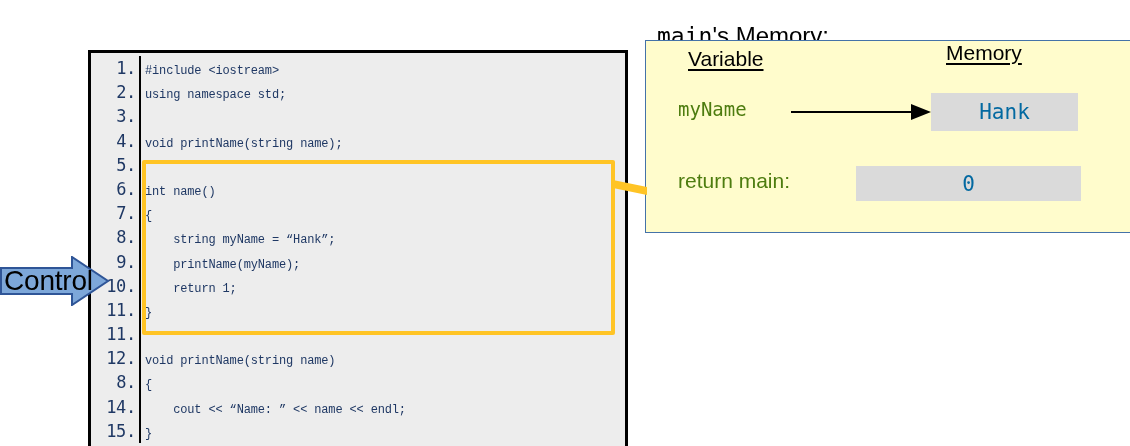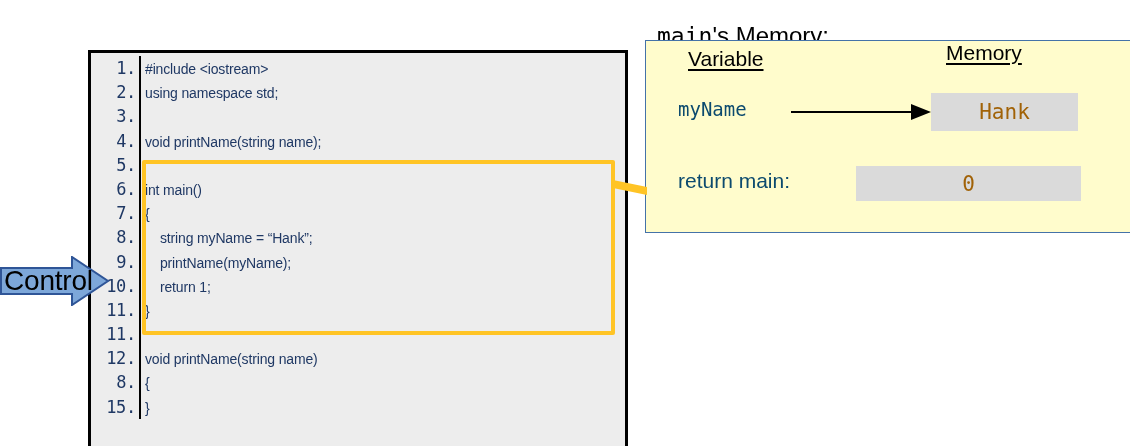--- a/index.html
+++ b/index.html
@@ -54,22 +54,22 @@
   }
   .ln-sep {
     flex: 0 0 2px;
     width: 2px;
     align-self: stretch;
     background: #000000;
   }
   .src {
     flex: 1 1 auto;
     padding-left: 4px;
-    font-family: Liberation Sans, sans-serif;
-    font-size: 14px;
+    font-family: Liberation Mono, monospace;
+    font-size: 12px;
     color: #1f3864;
     white-space: pre;
     letter-spacing: -0.15px;
   }
 
   
   #main-highlight {
     position: absolute;
     left: 142px;
     top: 160px;
@@ -151,35 +151,35 @@
     text-decoration: underline;
     text-underline-offset: 3px;
     white-space: nowrap;
   }
   #head-variable { left: 42px; top: 6px; }
   #head-memory   { left: 300px; top: 0; }
 
   .mem-label {
     position: absolute;
     font-size: 21px;
-    color: #0c4a6e;
+    color: #4d7c0f;
     white-space: nowrap;
   }
   #label-myname { left: 32px; top: 57px; font-family: "DejaVu Sans Mono", monospace; font-size: 19px; }
   #label-retval { left: 32px; top: 128px; }
 
   .mem-box {
     position: absolute;
     background: #dadada;
     display: flex;
     align-items: center;
     justify-content: center;
     font-family: "DejaVu Sans Mono", monospace;
     font-size: 21px;
-    color: #a16207;
+    color: #0369a1;
     box-sizing: border-box;
   }
   #box-myname { left: 285px; top: 52px; width: 147px; height: 38px; }
   #box-retval { left: 210px; top: 125px; width: 225px; height: 35px; }
 
   #mem-arrow {
     position: absolute;
     left: 145px;
     top: 60px;
     width: 140px;
@@ -213,21 +213,21 @@
         <div class="src">void printName(string name);</div>
       </div>
       <div class="code-row">
         <div class="ln">5.</div>
         <div class="ln-sep"></div>
         <div class="src"></div>
       </div>
       <div class="code-row">
         <div class="ln">6.</div>
         <div class="ln-sep"></div>
-        <div class="src">int main()</div>
+        <div class="src">int name()</div>
       </div>
       <div class="code-row">
         <div class="ln">7.</div>
         <div class="ln-sep"></div>
         <div class="src">{</div>
       </div>
       <div class="code-row">
         <div class="ln">8.</div>
         <div class="ln-sep"></div>
         <div class="src">    string myName = “Hank”;</div>
@@ -254,20 +254,25 @@
       </div>
       <div class="code-row">
         <div class="ln">12.</div>
         <div class="ln-sep"></div>
         <div class="src">void printName(string name)</div>
       </div>
       <div class="code-row">
         <div class="ln">8.</div>
         <div class="ln-sep"></div>
         <div class="src">{</div>
+      </div>
+      <div class="code-row">
+        <div class="ln">14.</div>
+        <div class="ln-sep"></div>
+        <div class="src">    cout &lt;&lt; “Name: ” &lt;&lt; name &lt;&lt; endl;</div>
       </div>
       <div class="code-row">
         <div class="ln">15.</div>
         <div class="ln-sep"></div>
         <div class="src">}</div>
       </div>
     </div>
 </div>
 
 <div id="main-highlight"></div>

